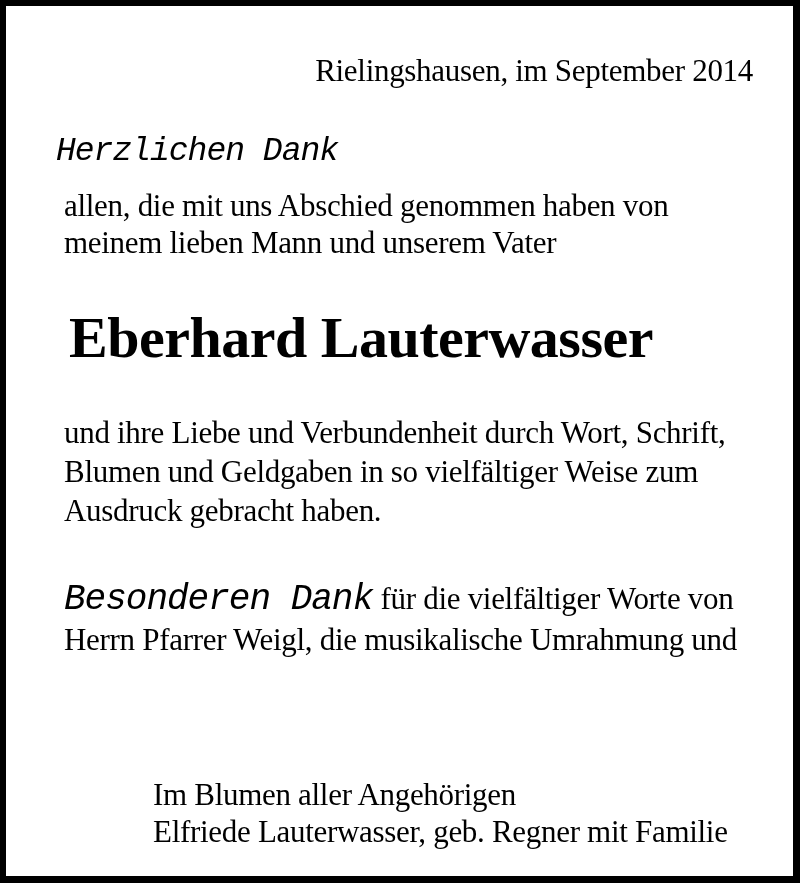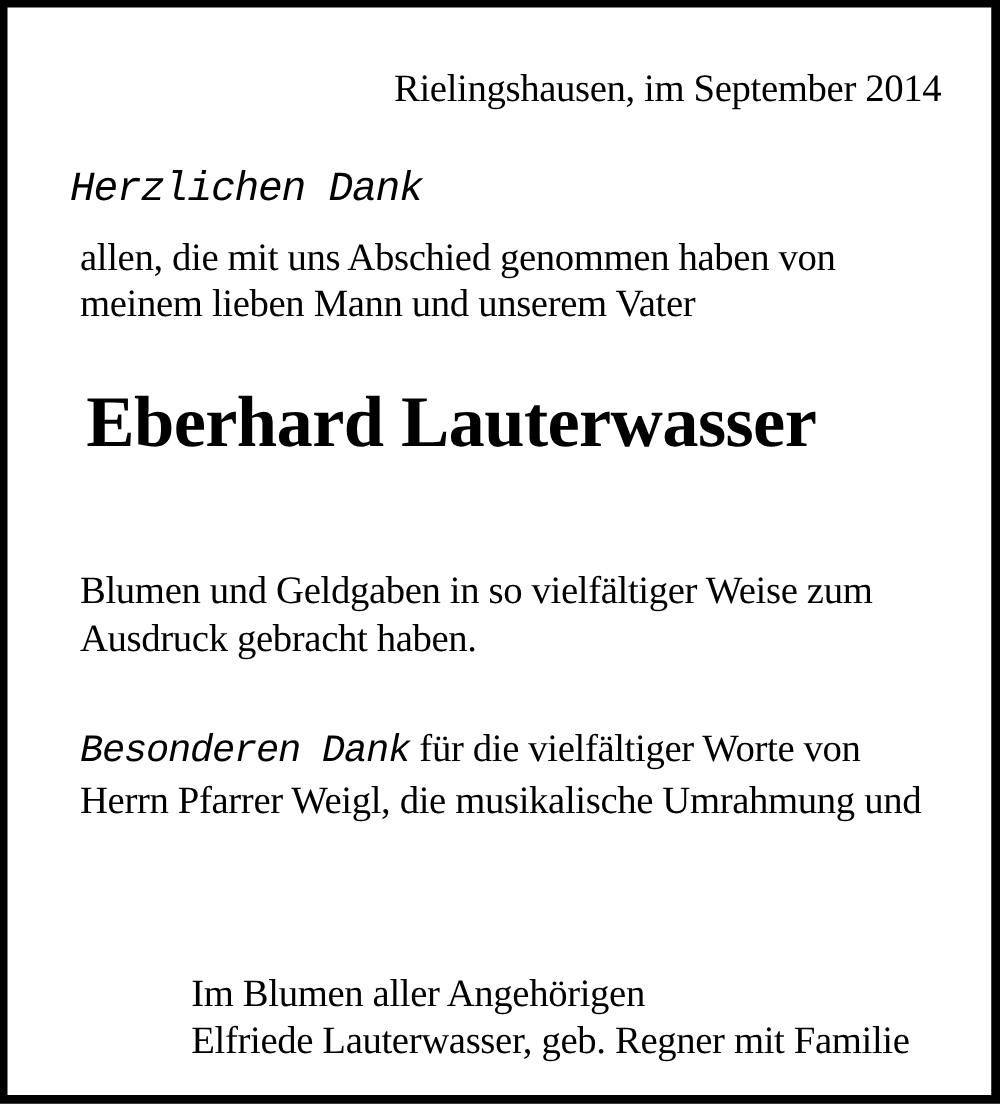--- a/index.html
+++ b/index.html
@@ -14,37 +14,38 @@
   .script {
     font-family: Liberation Mono, monospace;
     font-style: italic; font-weight: normal; letter-spacing: -1px;
   }
   .script-heading { position: absolute; left: 50px; top: 126px; font-size: 33px; line-height: 40px; }
   .body1 { left: 58px; }
   .name {
     position: absolute; left: 0; width: 710px; text-align: center; top: 300px;
     font-size: 58px; line-height: 64px; font-weight: bold; letter-spacing: -0.5px;
   }
-  .inline-script { font-size: 31px; letter-spacing: -1px; }
+  .inline-script { font-size: 36px; letter-spacing: -1px; }
   .sig { left: 147px; }
 </style>
 </head>
 <body>
 
 <div class="card">
 
   <div class="line place-date">Rielingshausen, im September 2014</div>
 
   <div class="script script-heading">Herzlichen Dank</div>
 
   <div class="line body1" style="top:181px">allen, die mit uns Abschied genommen haben von</div>
   <div class="line body1" style="top:218px">meinem lieben Mann und unserem Vater</div>
 
   <div class="name">Eberhard Lauterwasser</div>
 
+  <div class="line body1" style="top:408px">und ihre Liebe und Verbundenheit durch Wort, Schrift,</div>
   <div class="line body1" style="top:447px">Blumen und Geldgaben in so vielfältiger Weise zum</div>
   <div class="line body1" style="top:486px">Ausdruck gebracht haben.</div>
 
   <div class="line body1" style="top:574px">
     <span class="script inline-script">Besonderen Dank</span><span> für die vielfältiger Worte von</span>
   </div>
   <div class="line body1" style="top:615px">Herrn Pfarrer Weigl, die musikalische Umrahmung und</div>
 
   <div class="line sig" style="top:770px">Im Blumen aller Angehörigen</div>
   <div class="line sig" style="top:807px">Elfriede Lauterwasser, geb. Regner mit Familie</div>

